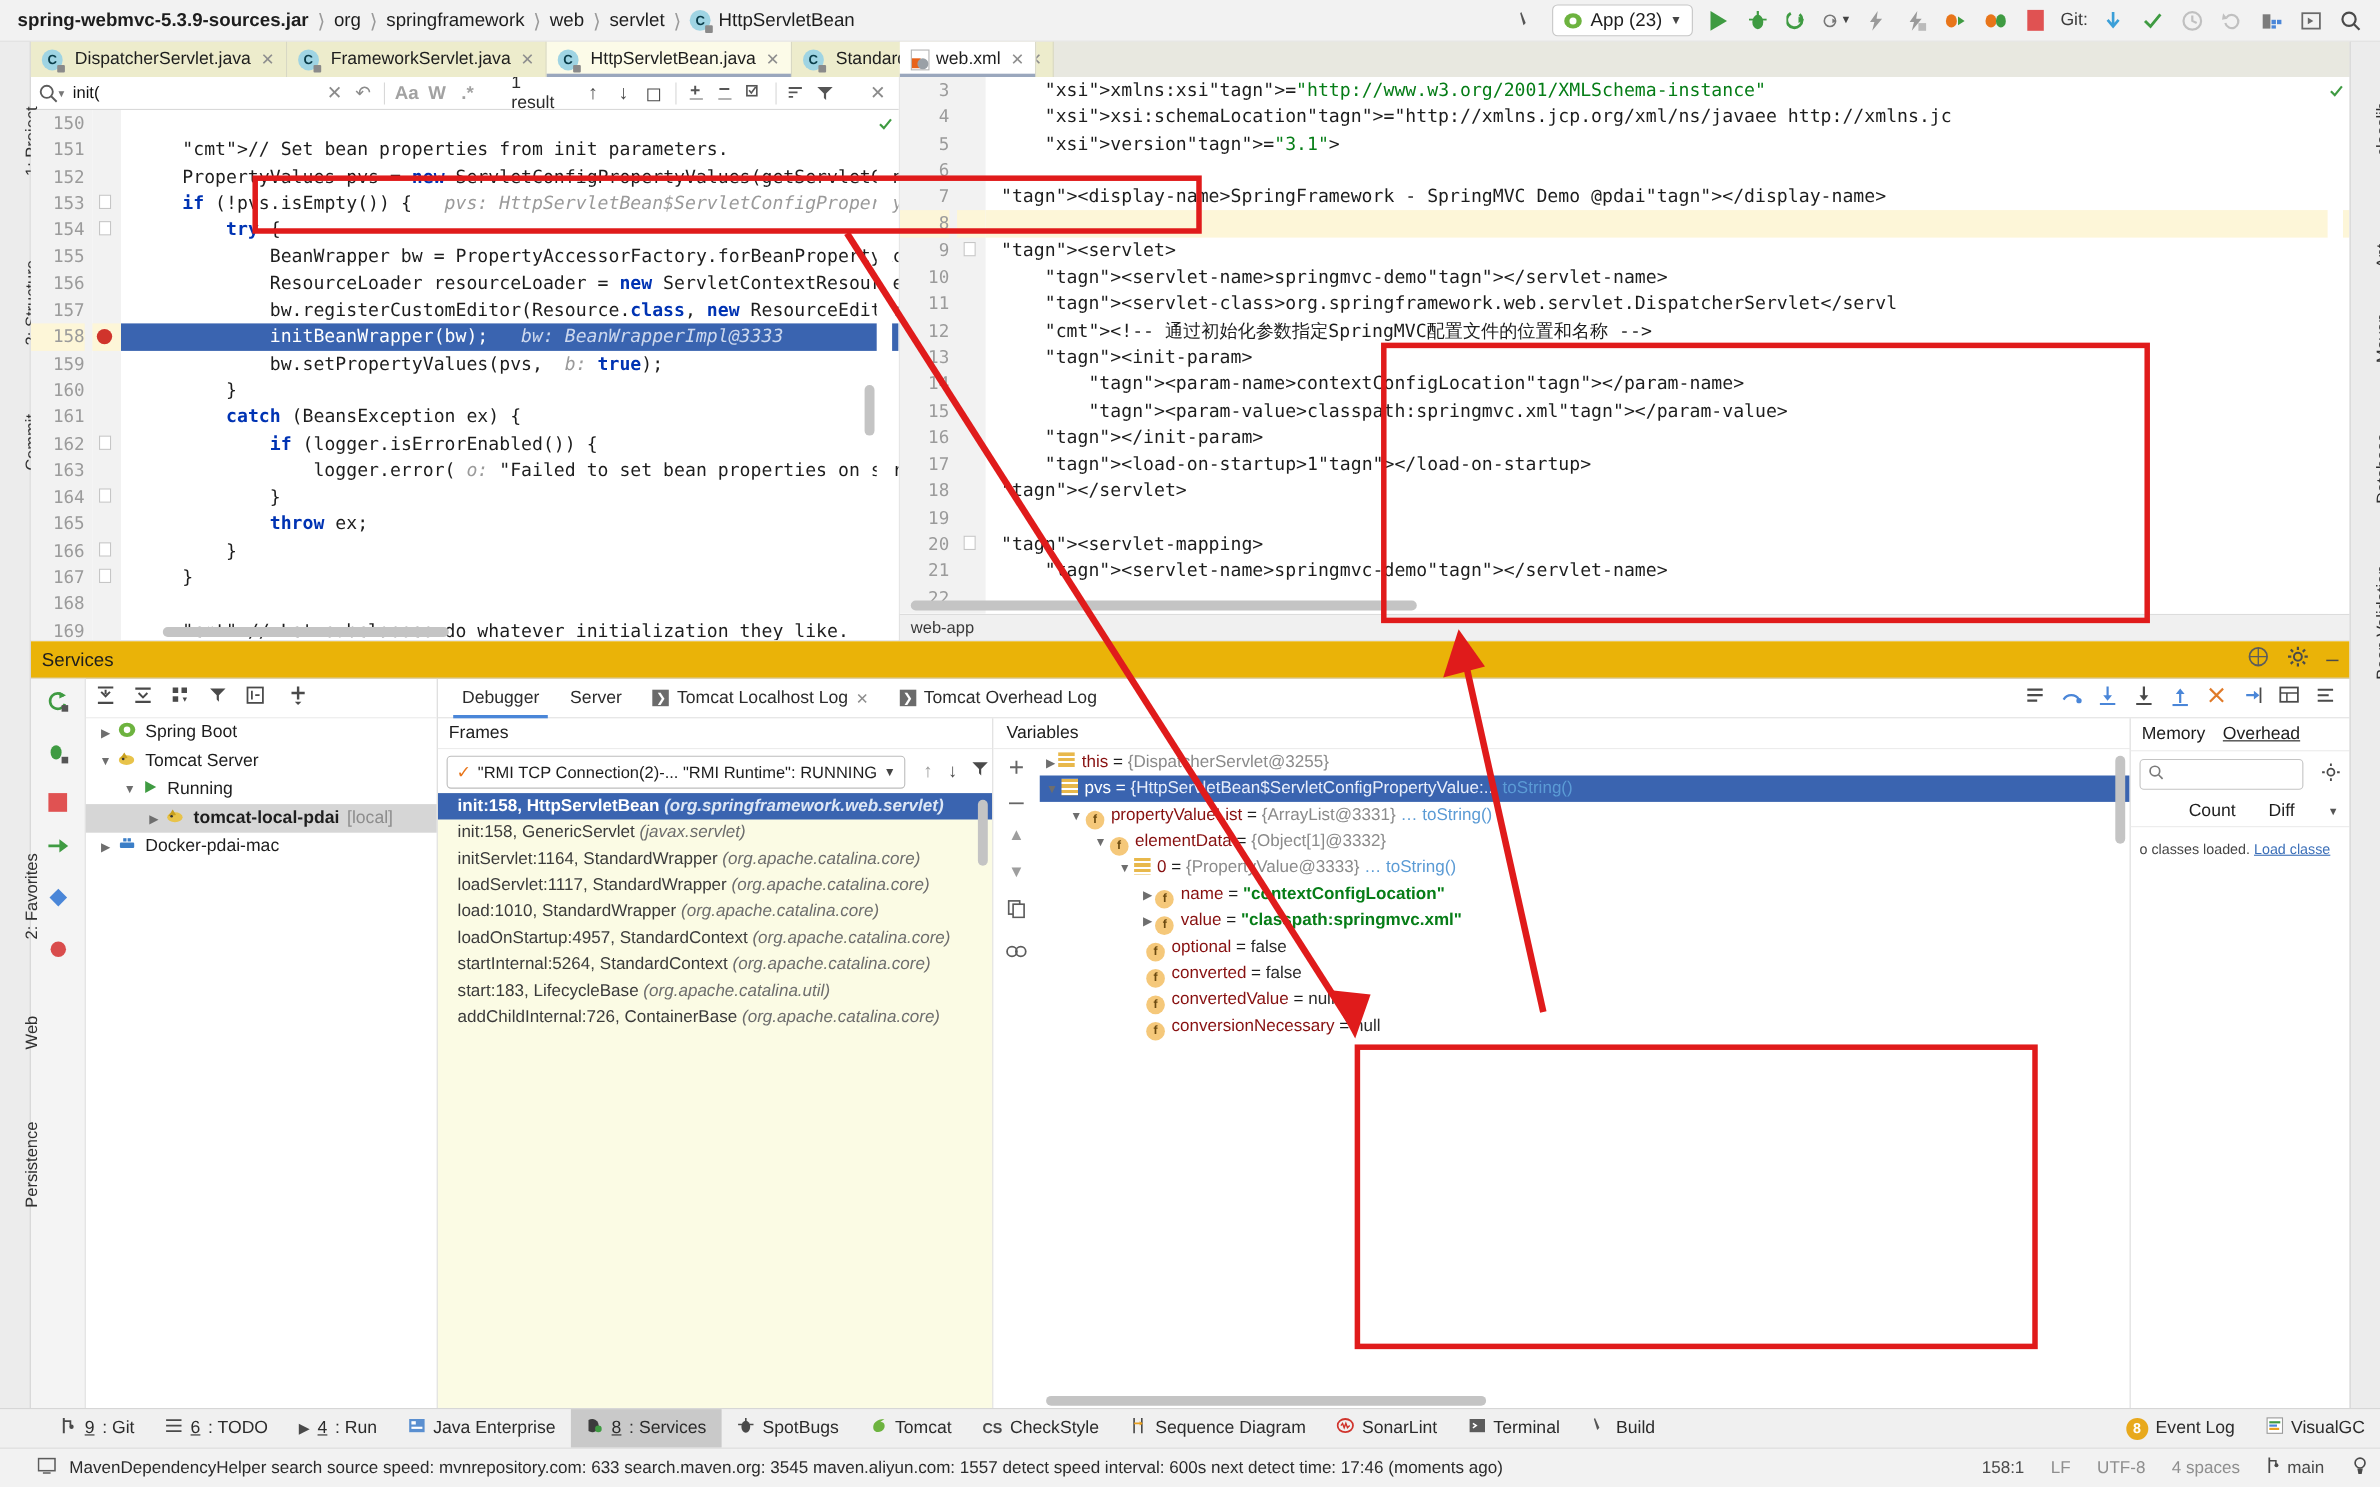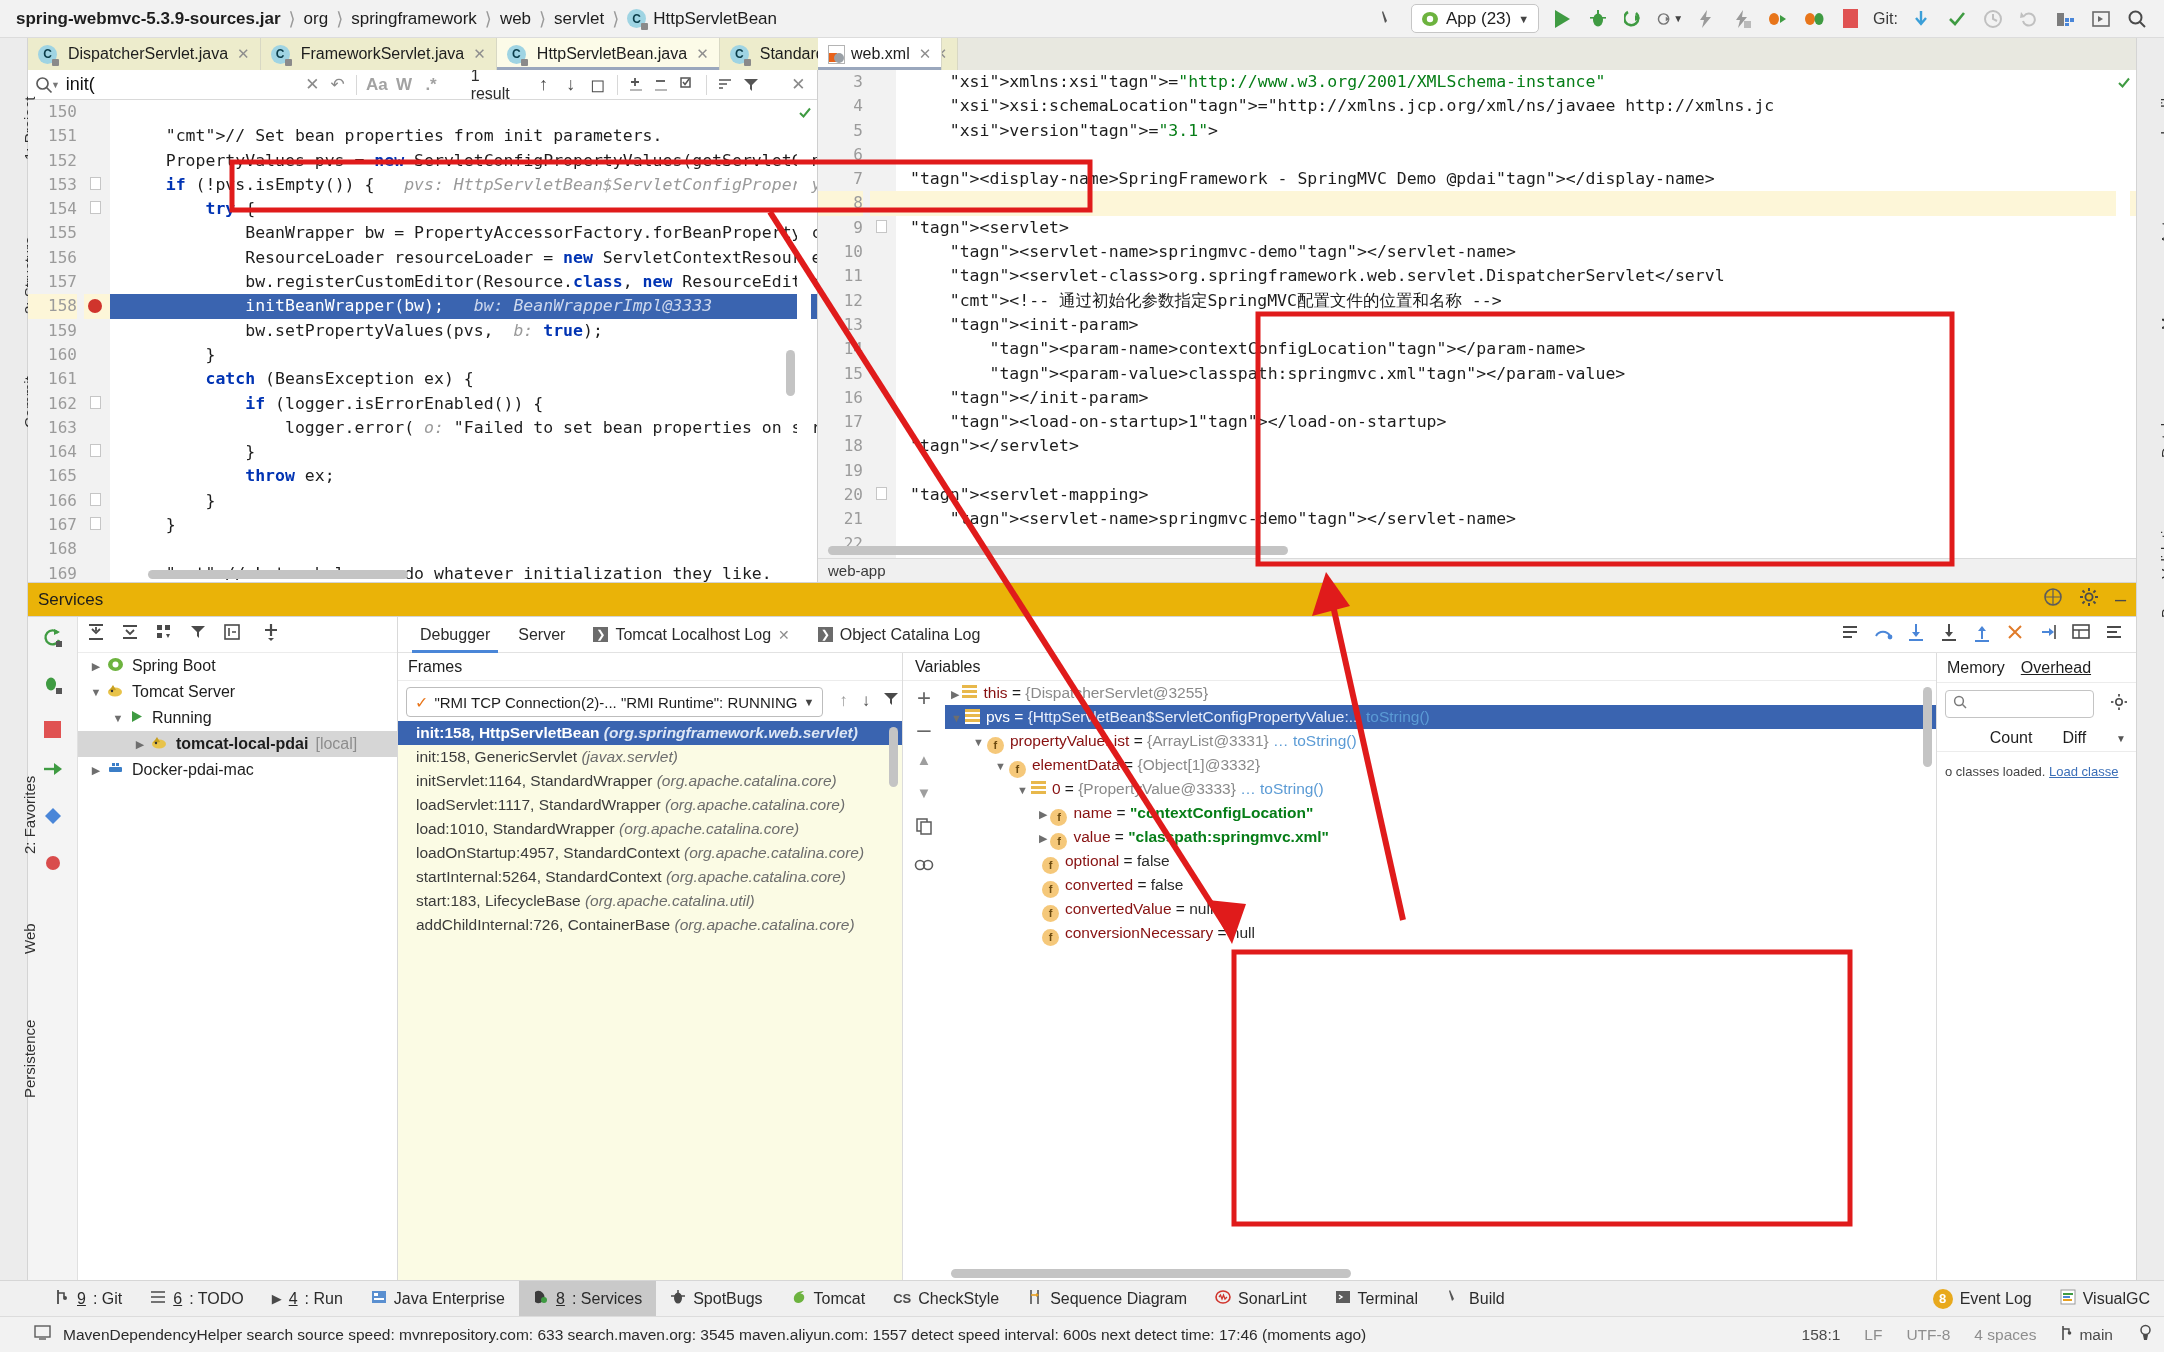--- a/index.html
+++ b/index.html
@@ -71,21 +71,21 @@
   .tabfill { flex:1; background:#e8e8e0; }
   .xmlicon{
     width:17px;height:19px;background:#fff;border:1px solid #b4b4b4;position:relative;display:inline-block;
   }
   .xmlicon::before{content:"";position:absolute;left:0;bottom:1px;width:8px;height:9px;background:#e8621a;}
   .xmlicon::after{content:"";position:absolute;right:0px;bottom:0px;width:10px;height:10px;border-radius:50%;background:#9aa0a6;}
 
   
   #findbar { display:flex; align-items:center; height:30px; background:#fff; border-bottom:1px solid #d9d9d9; padding:0 6px; gap:0; }
   #findbar .magnifier{ width:22px;height:22px; display:inline-flex;align-items:center;justify-content:center; color:#5c5c5c;}
-  #find-input { border:none; outline:none; font-size:18px; width:250px; padding-left:6px; background:transparent; color:#111;}
+  #find-input { border:none; outline:none; font-size:15px; width:250px; padding-left:6px; background:transparent; color:#111;}
   .fb-btn { width:28px;height:26px;display:inline-flex;align-items:center;justify-content:center;color:#8b8b8b;font-size:17px;}
   .fb-div { width:1px;height:20px;background:#d8d8d8;margin:0 6px;}
   .fb-opt { width:30px;height:26px;display:inline-flex;align-items:center;justify-content:center;color:#a2a2a2;font-size:17px;font-weight:bold;}
   #result-count { font-size:16px;color:#2b2b2b;margin:0 12px 0 26px;}
   .fb-nav { width:30px;height:26px;display:inline-flex;align-items:center;justify-content:center;color:#4a4a4a;font-size:18px;}
 
   
   .codepane { flex:1; position:relative; overflow:hidden; background:#fff; display:flex; }
   .gutter { width:56px; flex:0 0 56px; background:#f2f2f2; color:#9b9b9b; text-align:right; padding-right:7px;
             font-family:"DejaVu Sans Mono", monospace; font-size:16px; }
@@ -705,21 +705,21 @@
             <div class="dbg-tab">
               <span>Server</span>
             </div>
             <div class="dbg-tab">
               <span class="sq">❯</span>
               <span>Tomcat Localhost Log</span>
               <span class="x">✕</span>
             </div>
             <div class="dbg-tab">
               <span class="sq">❯</span>
-              <span>Object Catalina Log</span>
+              <span>Tomcat Overhead Log</span>
             </div>
             <div class="dbg-tools">
               <span>
                 <svg width="20" height="20" viewBox="0 0 20 20">
                     <path d="M3 5 H17 M3 10 H17 M3 15 H12" stroke="#4a4a4a" stroke-width="2"></path>
                   </svg>
               </span>
               <span>
                 <svg width="20" height="20" viewBox="0 0 20 20">
                     <path d="M3 14 A8 8 0 0 1 17 14" stroke="#4a86d8" stroke-width="2" fill="none"></path>

